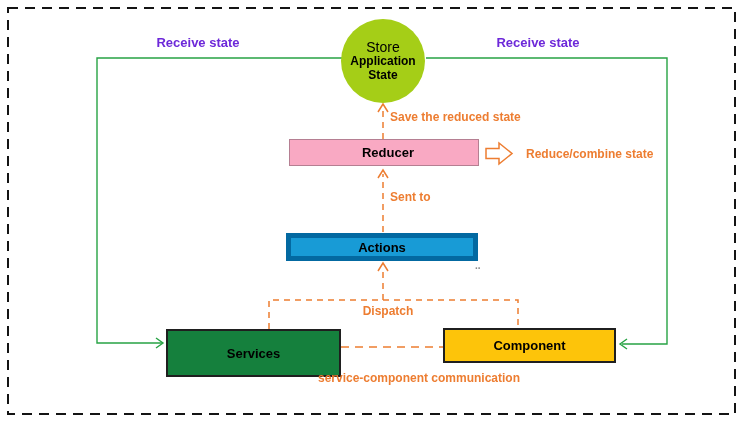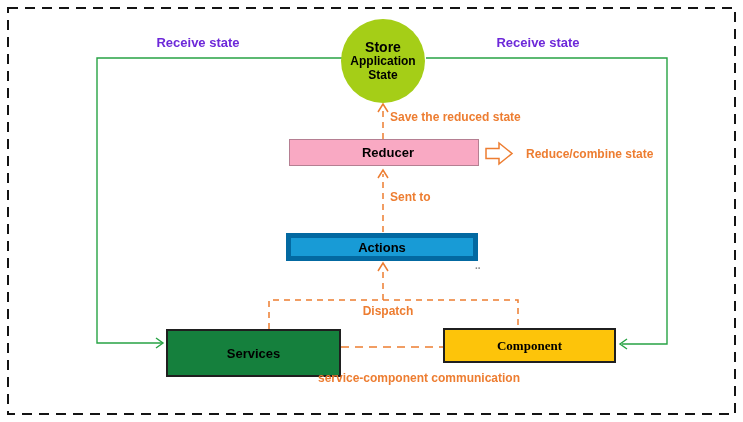--- a/index.html
+++ b/index.html
@@ -34,30 +34,30 @@
   .node-actions {
     left: 286px; top: 233px; width: 192px; height: 28px;
     background: #189bd6; border: 5px solid #0369a1;
   }
   .node-services {
     left: 166px; top: 329px; width: 175px; height: 48px;
     background: #15803d; border: 2px solid #1f1f1f;
   }
   .node-component {
     left: 443px; top: 328px; width: 173px; height: 35px;
-    background: #fdc40a; border: 2px solid #1f1f1f; font-family: Liberation Serif, serif;
+    background: #fdc40a; border: 2px solid #1f1f1f;
   }
   .node-store {
     left: 341px; top: 19px; width: 84px; height: 84px;
     border-radius: 50%;
     background: #a5ce17;
     flex-direction: column;
     line-height: 1.15;
   }
-  .store-title { font-size: 14px; font-weight: bold; }
+  .store-title { font-size: 14px; font-weight: normal; }
   .store-subtitle { font-size: 12px; font-weight: bold; }
   .lbl {
     position: absolute;
     font-weight: bold;
     white-space: nowrap;
   }
   .lbl-green { color: #6d28d9; font-size: 13px; }
   .lbl-orange { color: #ed7d31; font-size: 12px; }
   .lbl-center { text-align: center; }
   .lbl-receive-left  { left: 118px; top: 35px; width: 160px; }

